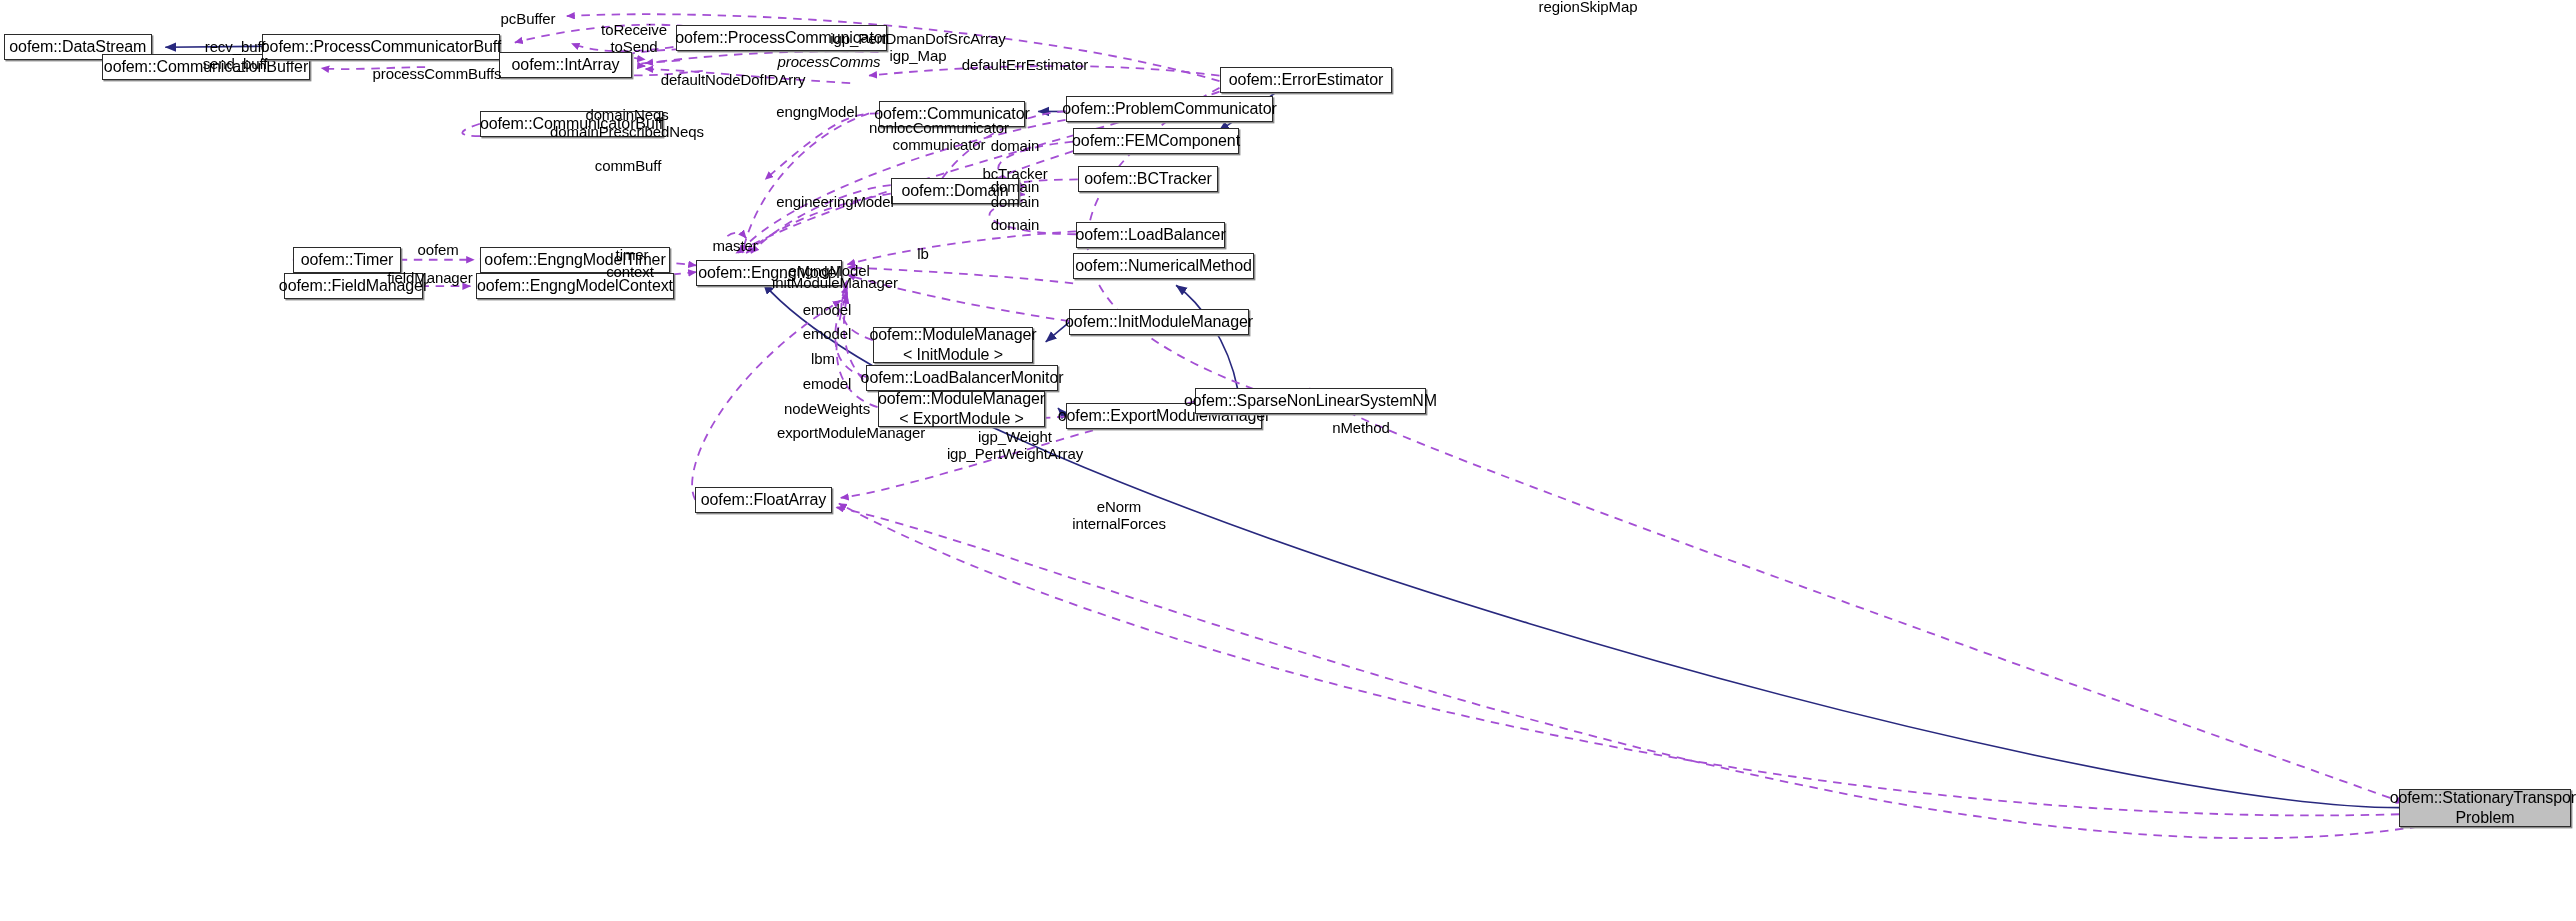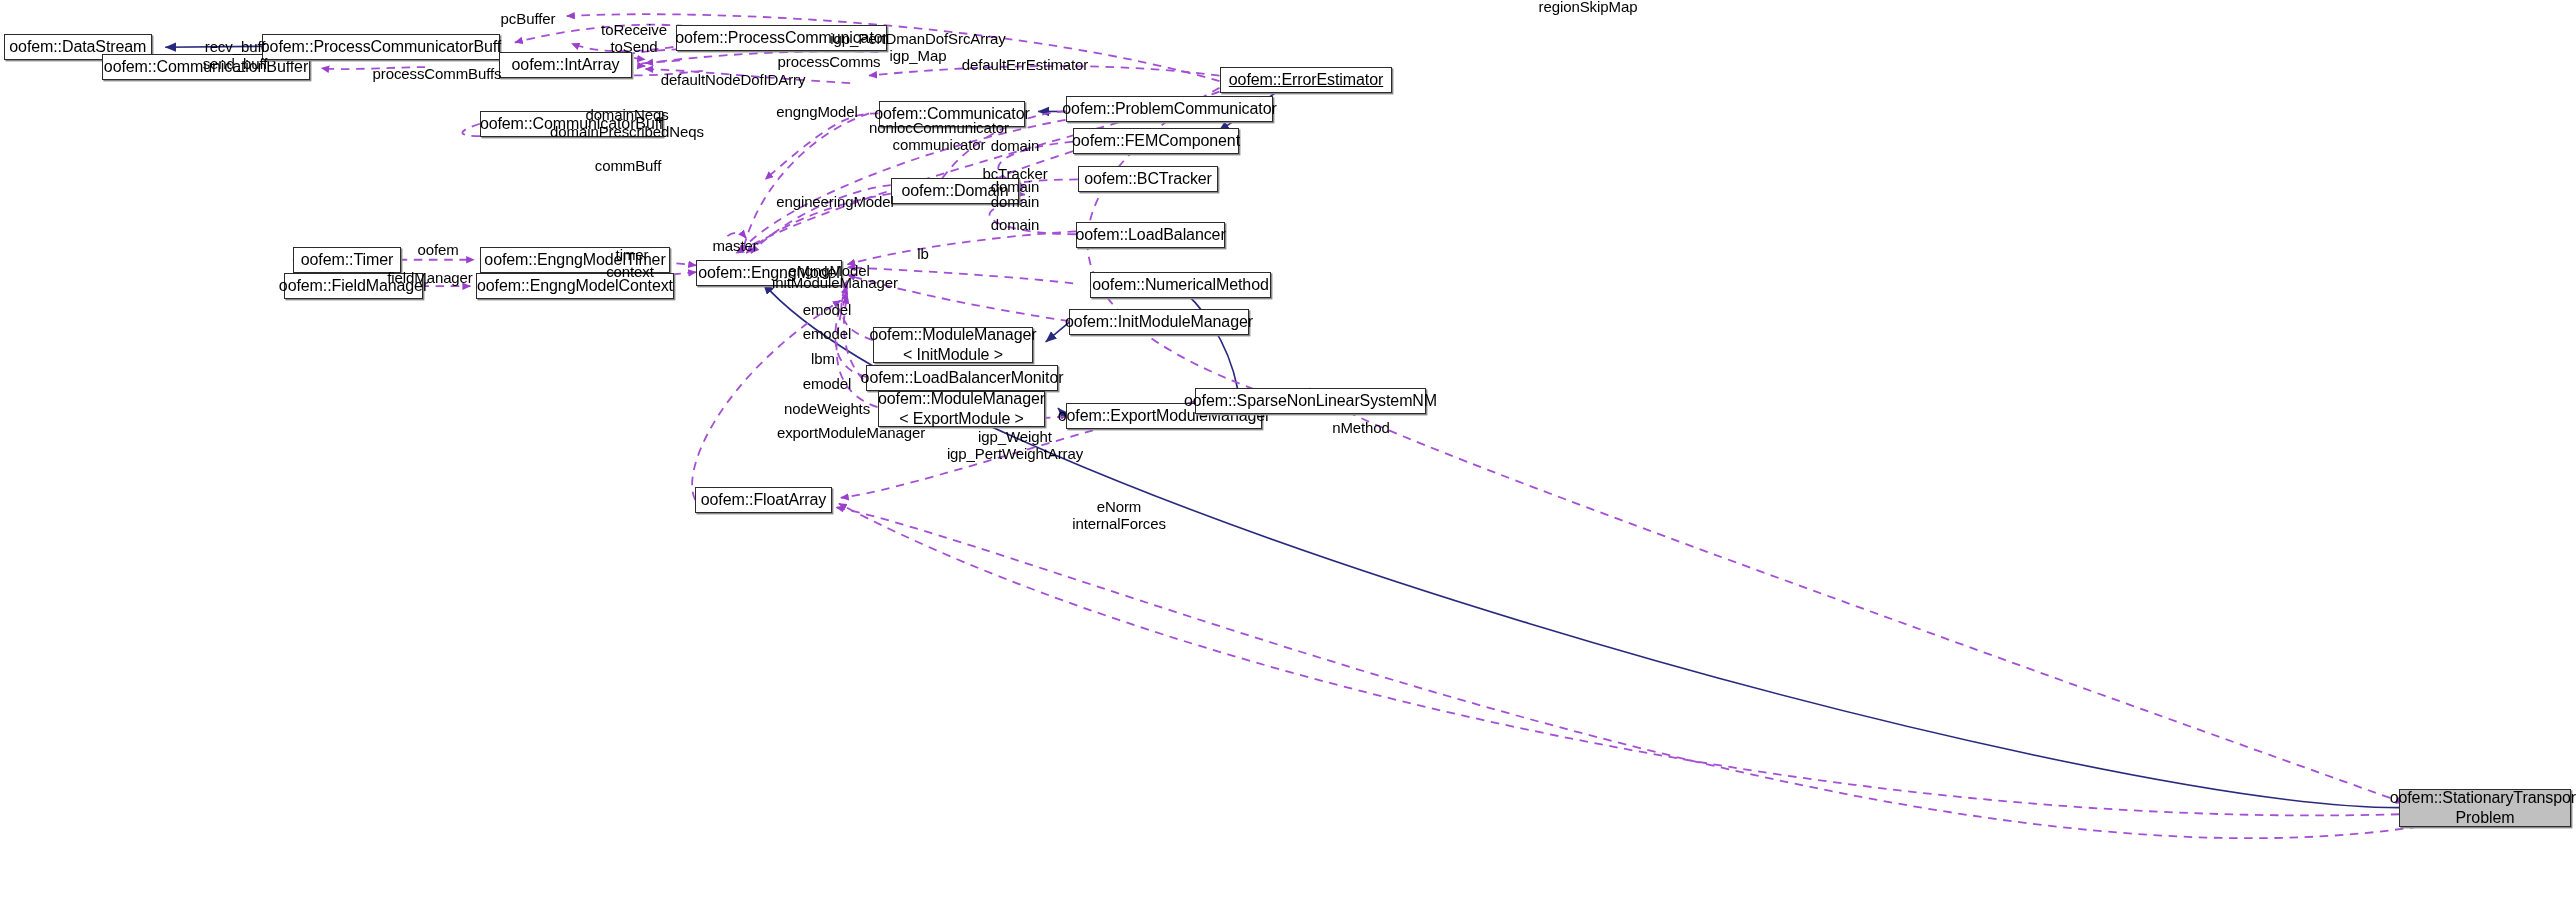--- a/index.html
+++ b/index.html
@@ -116,32 +116,32 @@
       <path d="M508,131 C480,140 470,150 580,140"></path>
     </g>
   </svg>
 
   <div id="nodes-layer">
       <div class="node" style="left: 3.8px; top: 34px; width: 148px; height: 26.4px; text-align: right;">oofem::DataStream</div>
       <div class="node" style="left: 102px; top: 54px; width: 208px; height: 26.4px;">oofem::CommunicationBuffer</div>
       <div class="node" style="left: 262px; top: 34px; width: 238px; height: 26.4px;">oofem::ProcessCommunicatorBuff</div>
       <div class="node" style="left: 499px; top: 52px; width: 133px; height: 26.4px;">oofem::IntArray</div>
       <div class="node" style="left: 676px; top: 24.6px; width: 211px; height: 26.4px;">oofem::ProcessCommunicator</div>
-      <div class="node" style="left: 1220px; top: 67px; width: 172px; height: 26.4px; text-decoration: underline;">oofem::ErrorEstimator</div>
+      <div class="node" style="left: 1220px; top: 67px; width: 172px; height: 26.4px;">oofem::ErrorEstimator</div>
       <div class="node" style="left: 480px; top: 111px; width: 183px; height: 26.4px;">oofem::CommunicatorBuff</div>
       <div class="node" style="left: 879px; top: 101px; width: 146px; height: 26.4px; text-align: right;">oofem::Communicator</div>
       <div class="node" style="left: 1066px; top: 96px; width: 207px; height: 26.4px;">oofem::ProblemCommunicator</div>
       <div class="node" style="left: 1073px; top: 128px; width: 166px; height: 26.4px;">oofem::FEMComponent</div>
       <div class="node" style="left: 1078px; top: 166px; width: 140px; height: 26.4px;">oofem::BCTracker</div>
       <div class="node" style="left: 891px; top: 178px; width: 128px; height: 26.4px;">oofem::Domain</div>
       <div class="node" style="left: 1076px; top: 222px; width: 149px; height: 26.4px;">oofem::LoadBalancer</div>
       <div class="node" style="left: 293px; top: 247px; width: 108px; height: 26.4px;">oofem::Timer</div>
       <div class="node" style="left: 480px; top: 247px; width: 190px; height: 26.4px;">oofem::EngngModelTimer</div>
       <div class="node" style="left: 696px; top: 260px; width: 146px; height: 26.4px;">oofem::EngngModel</div>
-      <div class="node" style="left: 1073px; top: 272px; width: 181px; height: 26.4px; margin-left: 17px;">oofem::NumericalMethod</div>
+      <div class="node" style="left: 1073px; top: 253px; width: 181px; height: 26.4px;">oofem::NumericalMethod</div>
       <div class="node" style="left: 284px; top: 273px; width: 139px; height: 26.4px;">oofem::FieldManager</div>
       <div class="node" style="left: 476px; top: 273px; width: 198px; height: 26.4px;">oofem::EngngModelContext</div>
       <div class="node" style="left: 1069px; top: 309px; width: 180px; height: 26.4px;">oofem::InitModuleManager</div>
       <div class="node two-line" style="left: 873px; top: 327px; width: 160px; height: 36px;">oofem::ModuleManager
 &lt; InitModule &gt;</div>
       <div class="node" style="left: 866px; top: 365px; width: 192px; height: 26.4px;">oofem::LoadBalancerMonitor</div>
       <div class="node two-line" style="left: 878px; top: 391px; width: 167px; height: 36px;">oofem::ModuleManager
 &lt; ExportModule &gt;</div>
       <div class="node" style="left: 1066px; top: 403px; width: 196px; height: 26.4px;">oofem::ExportModuleManager</div>
       <div class="node" style="left: 1195px; top: 388px; width: 231px; height: 26.4px;">oofem::SparseNonLinearSystemNM</div>
@@ -151,21 +151,21 @@
     </div>
   <div id="labels-layer">
       <div class="edge-label" style="left: 528px; top: 19px;">pcBuffer</div>
       <div class="edge-label" style="left: 1588px; top: 6.6px;">regionSkipMap</div>
       <div class="edge-label" style="left: 235px; top: 56px;">recv_buff
 send_buff</div>
       <div class="edge-label" style="left: 634px; top: 39px;">toReceive
 toSend</div>
       <div class="edge-label" style="left: 918px; top: 48px;">igp_PertDmanDofSrcArray
 igp_Map</div>
-      <div class="edge-label" style="left: 829px; top: 62px;">processComms</div>
+      <div class="edge-label" style="left: 829px; top: 62px; font-style: italic;">processComms</div>
       <div class="edge-label" style="left: 1025px; top: 65px;">defaultErrEstimator</div>
       <div class="edge-label" style="left: 437px; top: 74px;">processCommBuffs</div>
       <div class="edge-label" style="left: 733px; top: 80px;">defaultNodeDofIDArry</div>
       <div class="edge-label" style="left: 817px; top: 112px;">engngModel</div>
       <div class="edge-label" style="left: 627px; top: 124px;">domainNeqs
 domainPrescribedNeqs</div>
       <div class="edge-label" style="left: 939px; top: 137px;">nonlocCommunicator
 communicator</div>
       <div class="edge-label" style="left: 1015px; top: 146px;">domain</div>
       <div class="edge-label" style="left: 628px; top: 166px;">commBuff</div>

